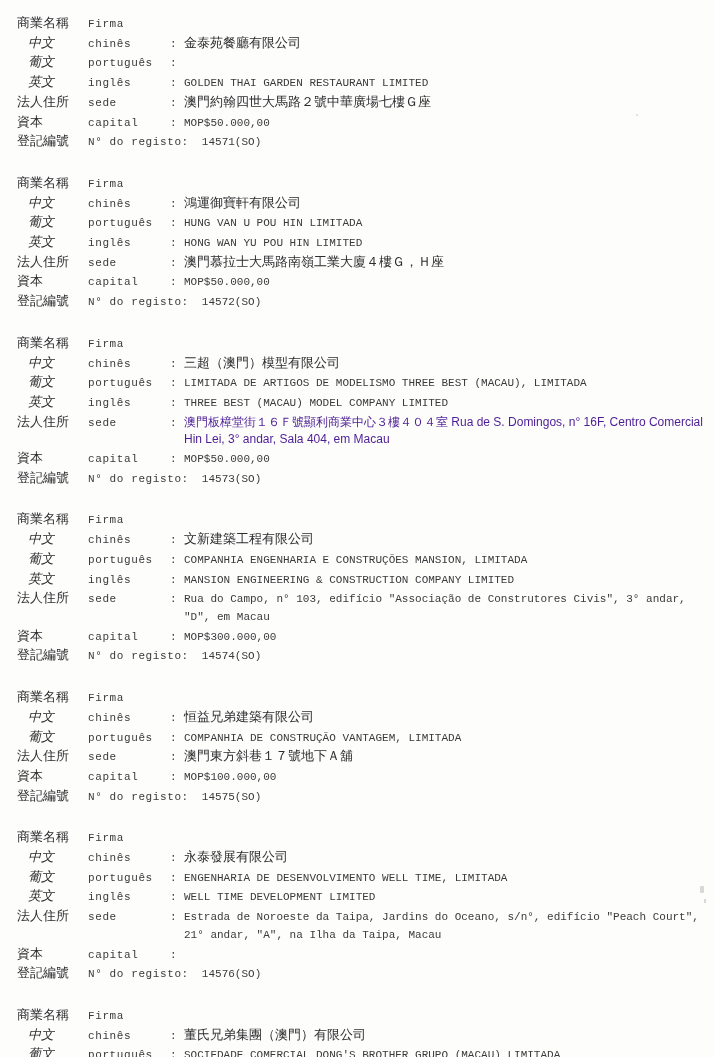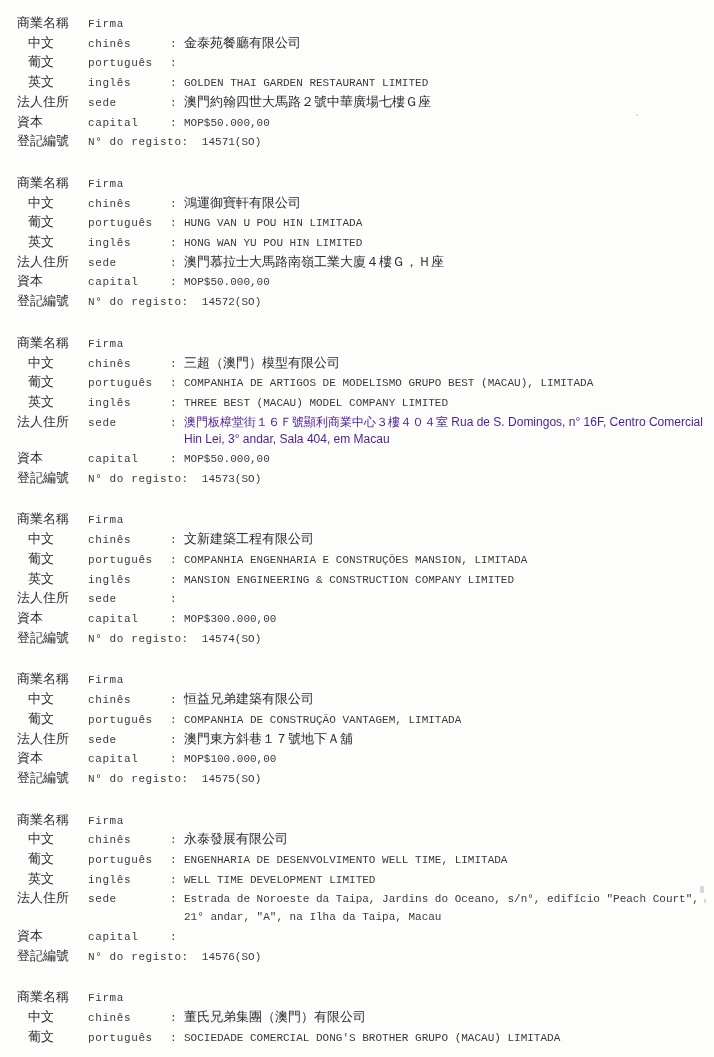--- a/index.html
+++ b/index.html
@@ -16,21 +16,21 @@
   .page { padding-top: 14px; }
   .entry { margin-bottom: 22px; }
   .row {
     display: flex;
     align-items: baseline;
     line-height: 17.7px;
     font-size: 11px;
   }
   
   .c1 { flex: 0 0 88px; padding-left: 17px; }
-  .c1.sub { padding-left: 28px; }
+  .c1.sub { padding-left: 28px; font-style: italic; }
   
   .c2 { flex: 0 0 82px; letter-spacing: 0.6px; }
   .colon { flex: 0 0 14px; }
   .val { flex: 1 1 auto; padding-right: 6px; }
   .zh {
     font-family: "Liberation Sans", sans-serif;
     font-size: 13px;
     color: #2d2d2f;
   }
   .v-zh {
@@ -151,21 +151,21 @@
     <div class="row">
       <span class="c1 sub zh">中文</span>
       <span class="c2">chinês</span>
       <span class="colon">:</span>
       <span class="val v-zh">三超（澳門）模型有限公司</span>
     </div>
     <div class="row">
       <span class="c1 sub zh">葡文</span>
       <span class="c2">português</span>
       <span class="colon">:</span>
-      <span class="val v-lat">COMPANHIA DE ARTIGOS DE MODELISMO GRUPO BEST (MACAU), LIMITADA</span>
+      <span class="val v-lat">LIMITADA DE ARTIGOS DE MODELISMO THREE BEST (MACAU), LIMITADA</span>
     </div>
     <div class="row">
       <span class="c1 sub zh">英文</span>
       <span class="c2">inglês</span>
       <span class="colon">:</span>
       <span class="val v-lat">THREE BEST (MACAU) MODEL COMPANY LIMITED</span>
     </div>
     <div class="row">
       <span class="c1 zh">法人住所</span>
       <span class="c2">sede</span>
@@ -206,20 +206,21 @@
     <div class="row">
       <span class="c1 sub zh">英文</span>
       <span class="c2">inglês</span>
       <span class="colon">:</span>
       <span class="val v-lat">MANSION ENGINEERING &amp; CONSTRUCTION COMPANY LIMITED</span>
     </div>
     <div class="row">
       <span class="c1 zh">法人住所</span>
       <span class="c2">sede</span>
       <span class="colon">:</span>
+      <span class="val v-lat">Rua do Campo, n° 103, edifício "Associação de Construtores Civis", 3° andar, "D", em Macau</span>
     </div>
     <div class="row">
       <span class="c1 zh">資本</span>
       <span class="c2">capital</span>
       <span class="colon">:</span>
       <span class="val v-lat">MOP$300.000,00</span>
     </div>
     <div class="row">
       <span class="c1 zh">登記編號</span>
       <span class="reg-label">N° do registo:</span>

